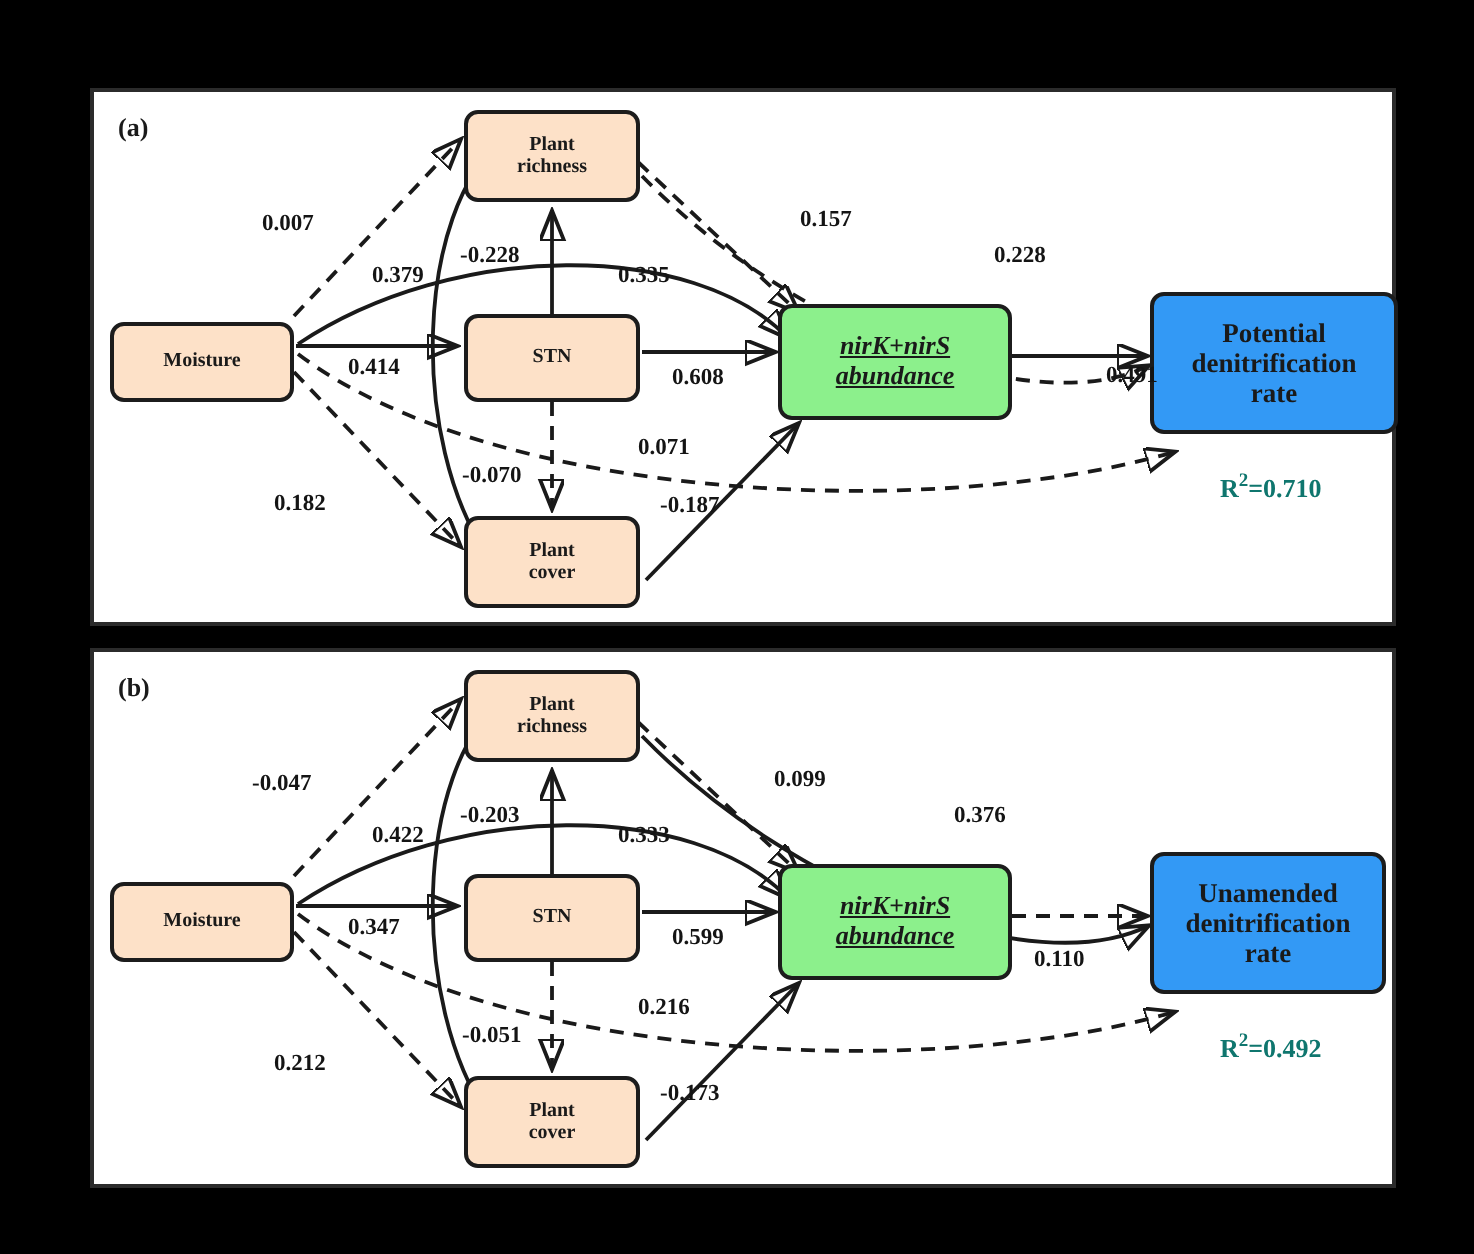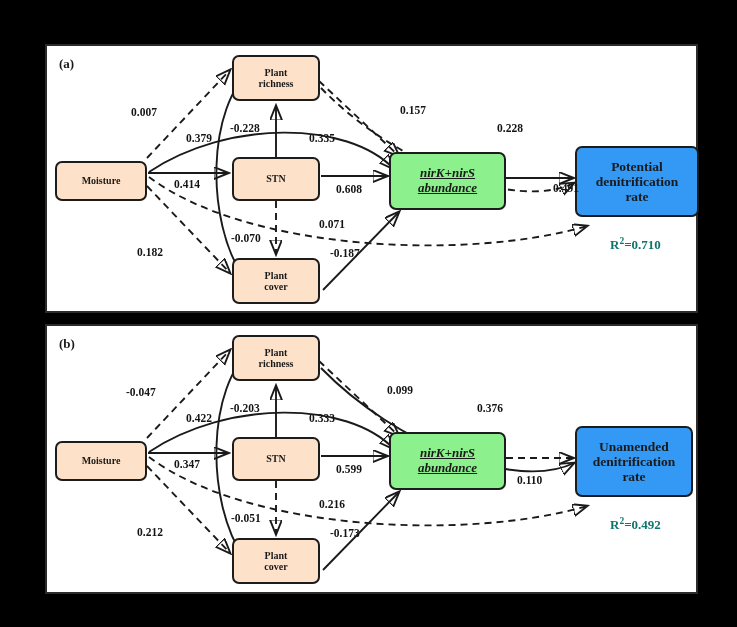--- a/index.html
+++ b/index.html
@@ -185,21 +185,21 @@
     </div>
 
     <div class="plabel" style="left:79px;top:60px;">-0.047</div>
     <div class="plabel" style="left:139px;top:86px;">0.422</div>
     <div class="plabel" style="left:183px;top:76px;">-0.203</div>
     <div class="plabel" style="left:262px;top:86px;">0.333</div>
     <div class="plabel" style="left:127px;top:132px;">0.347</div>
     <div class="plabel" style="left:90px;top:200px;text-align:center;">0.212</div>
     <div class="plabel" style="left:184px;top:186px;">-0.051</div>
     <div class="plabel" style="left:272px;top:172px;">0.216</div>
-    <div class="plabel" style="left:283px;top:201px;">-0.173</div>
+    <div class="plabel" style="left:283px;top:215px;">-0.173</div>
     <div class="plabel" style="left:340px;top:58px;">0.099</div>
     <div class="plabel" style="left:418px;top:76px;padding-left:12px;">0.376</div>
     <div class="plabel" style="left:289px;top:137px;">0.599</div>
     <div class="plabel" style="left:470px;top:136px;margin-top:12px;">0.110</div>
 
     <div class="r2" style="left:563px;top:190px;">
       <span>R</span><sup>2</sup><span>=0.492</span>
     </div>
   </div>
 

